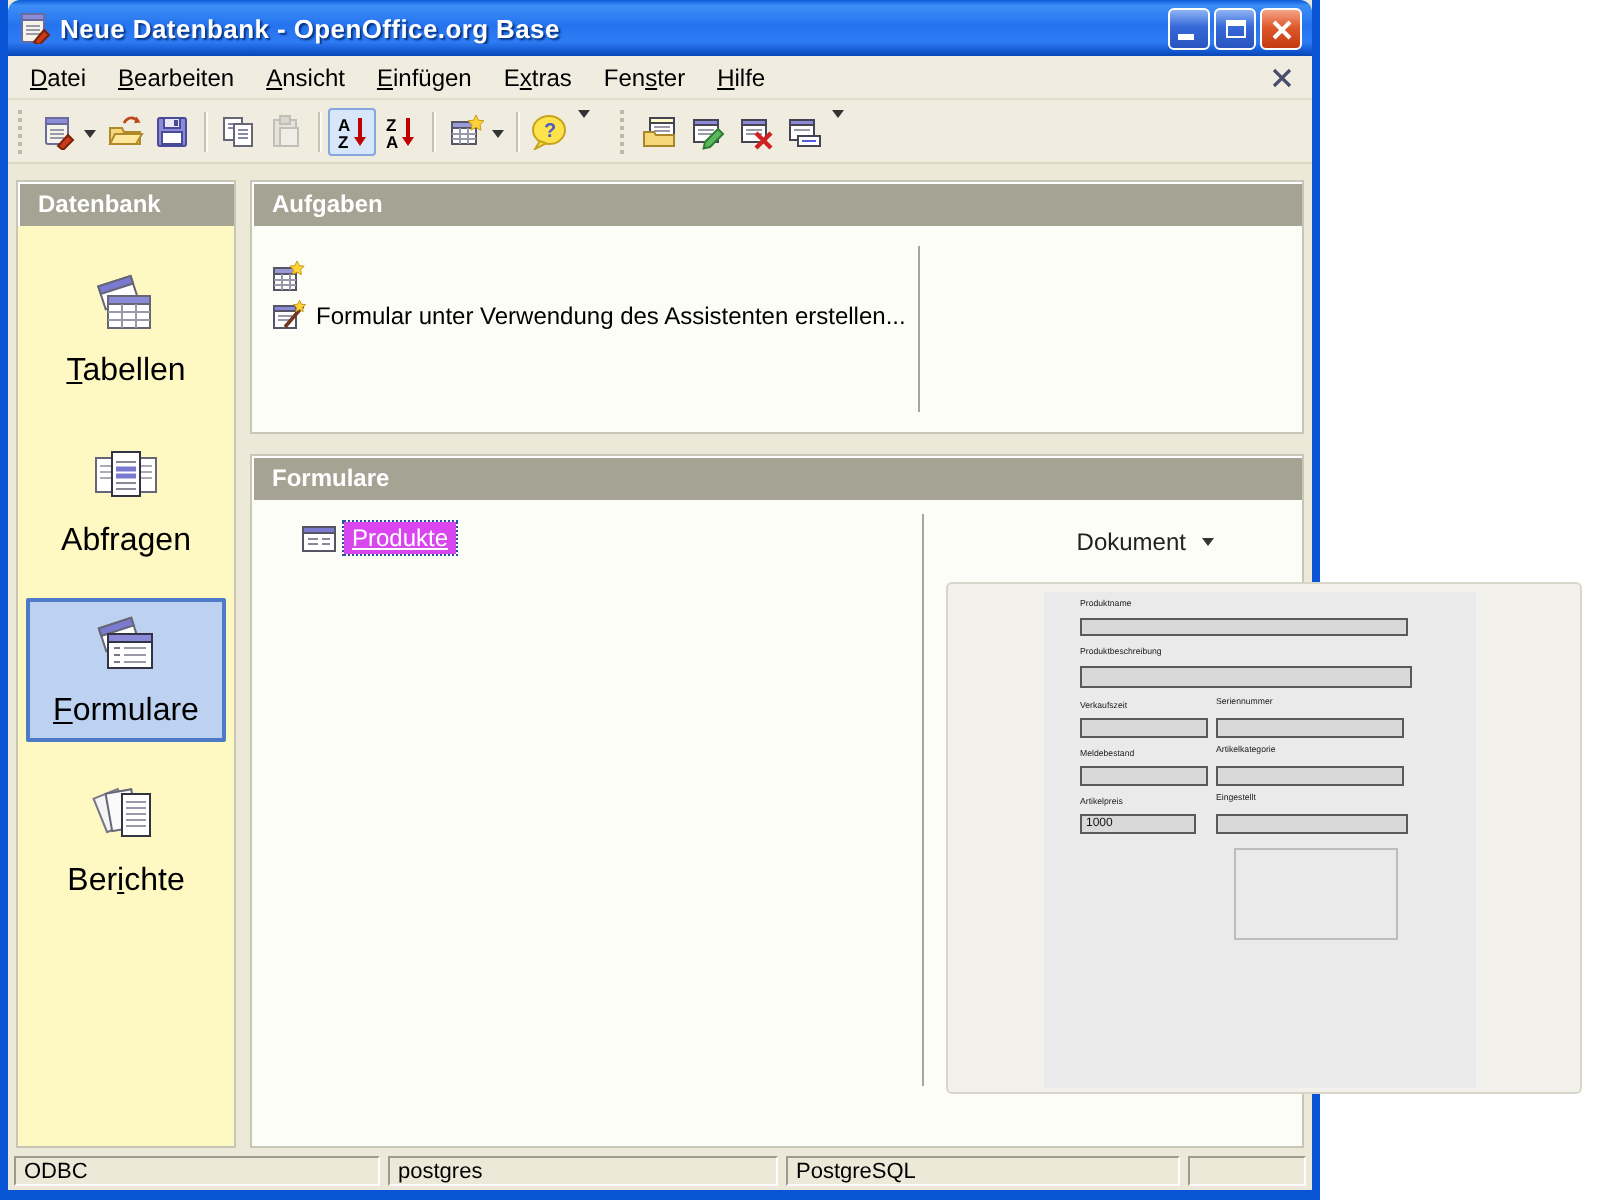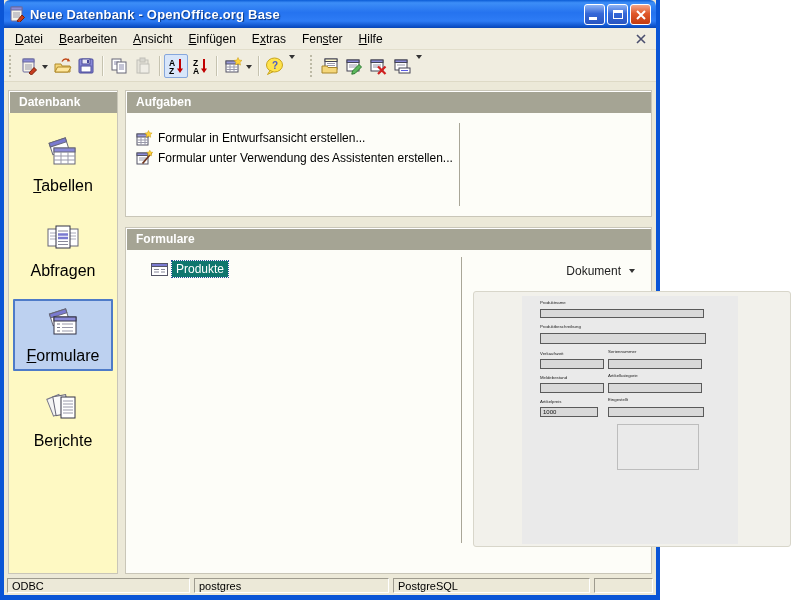--- a/index.html
+++ b/index.html
@@ -58,23 +58,23 @@
   .tasks-body { flex:1; display:flex; position:relative; }
   .tasks-list { width:333px; flex:0 0 333px; padding:16px 0 0 10px; display:flex; flex-direction:column; gap:2px; }
   .task-row { display:flex; align-items:center; gap:5px; font-size:12px; height:18px; white-space:nowrap; }
   .vline { width:1px; background:#A9A698; margin:10px 0; }
   .description { flex:1; padding:12px 10px 0 8px; font-size:12px; line-height:15px; }
   .desc-title { font-weight:bold; margin-bottom:1px; }
   .forms-panel { margin-top:10px; flex:1; display:flex; flex-direction:column; min-height:0; }
   .forms-body { flex:1; position:relative; min-height:0; }
   .form-item { position:absolute; left:25px; top:11px; display:flex; align-items:center; gap:4px; font-size:12px; }
   .form-item .label { padding:1px 4px; }
-  .form-item.selected .label { background:#0f766e; color:#fff; outline:1px dotted #26519b; }
+  .form-item.selected .label { background:#d946ef; color:#fff; outline:1px dotted #26519b;text-decoration:underline; }
   .forms-vline { position:absolute; left:335px; top:7px; bottom:30px; width:1px; background:#A9A698; }
-  .doc-dropdown { position:absolute; right:16px; top:14px; display:flex; align-items:center; gap:8px; font-size:12px; color:#222; }
+  .doc-dropdown { position:absolute; right:44px; top:14px; display:flex; align-items:center; gap:8px; font-size:12px; color:#222; }
   .doc-dropdown .dd-arrow { margin:2px 0 0; }
   
   .preview { position:absolute; left:347px; top:41px; width:318px; height:256px; background:#F2F1EB;
     border:1px solid #D8D6CA; border-radius:3px; }
   .page { position:absolute; left:48px; top:4px; width:216px; height:248px; background:#EAEAEA; }
   .pv-label { position:absolute; font-size:6px; transform:scale(.72); transform-origin:0 0; color:#222; white-space:nowrap; }
   .pv-field { position:absolute; background:#D9D9D9; border:1px solid #5a5a5a; font-size:6px; line-height:8px; padding-left:2px; color:#111; overflow:hidden; }
   .pv-box { position:absolute; left:95px; top:128px; width:82px; height:46px; border:1px solid #BDBDBD; }
   
   .statusbar { height:19px; flex:0 0 19px; background:#ECE9D8; display:flex; align-items:center; gap:4px; padding:0 3px; }
@@ -356,21 +356,20 @@
                 <svg width="17" height="16">
                     <rect x="1" y="4" width="11" height="11" fill="#fff" stroke="#556"></rect>
                     <rect x="1" y="4" width="11" height="3" fill="#9A9AD8" stroke="#556"></rect>
                     <line x1="1" y1="10" x2="12" y2="10" stroke="#99A"></line>
                     <line x1="1" y1="12.5" x2="12" y2="12.5" stroke="#99A"></line>
                     <line x1="5" y1="7" x2="5" y2="15" stroke="#99A"></line>
                     <line x1="9" y1="7" x2="9" y2="15" stroke="#99A"></line>
                     <path d="M12.5 0.5 l1.1 2.3 2.5 .3 -1.8 1.7 .4 2.5 -2.2 -1.2 -2.2 1.2 .4 -2.5 -1.8 -1.7 2.5 -.3z" fill="#FFD23A" stroke="#C89A10" stroke-width=".5"></path>
                   </svg>
               </span>
-              <span>Formular in Entwurfsansicht erstellen...</span>
             </div>
             <div class="task-row">
               <span>
                 <svg width="17" height="16">
                     <rect x="1" y="3" width="11" height="11" fill="#fff" stroke="#556"></rect>
                     <rect x="1" y="3" width="11" height="2.5" fill="#8A8AD8" stroke="#556"></rect>
                     <line x1="3" y1="8" x2="10" y2="8" stroke="#99A"></line>
                     <line x1="3" y1="10" x2="10" y2="10" stroke="#99A"></line>
                     <line x1="15.5" y1="3" x2="6.5" y2="13.5" stroke="#703820" stroke-width="1.8"></line>
                     <path d="M13.8 0.2 l.9 1.9 2.1 .2 -1.5 1.4 .3 2.1 -1.8 -1 -1.9 1 .4 -2.1 -1.5 -1.4 2.1 -.2z" fill="#FFD23A" stroke="#C89A10" stroke-width=".5"></path>

